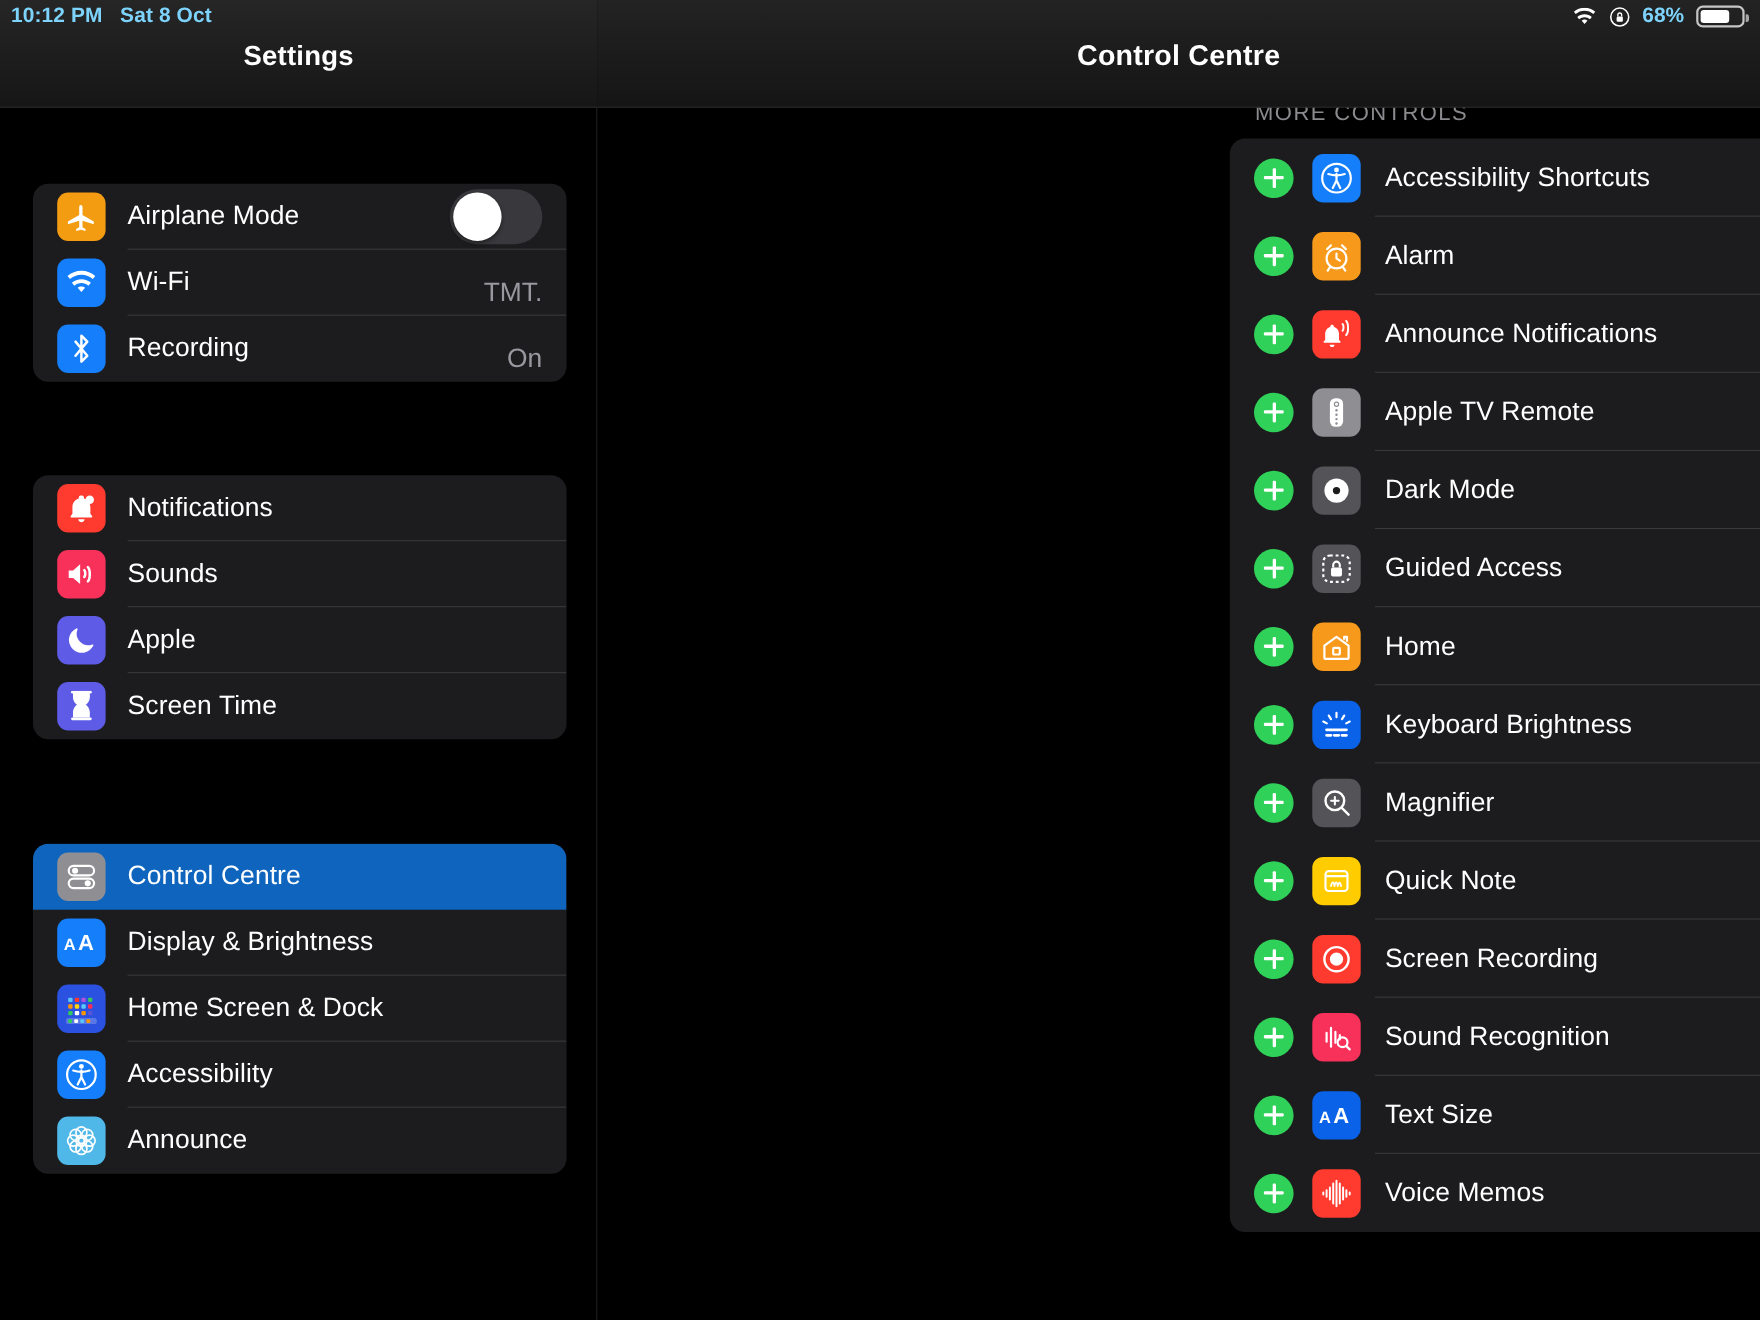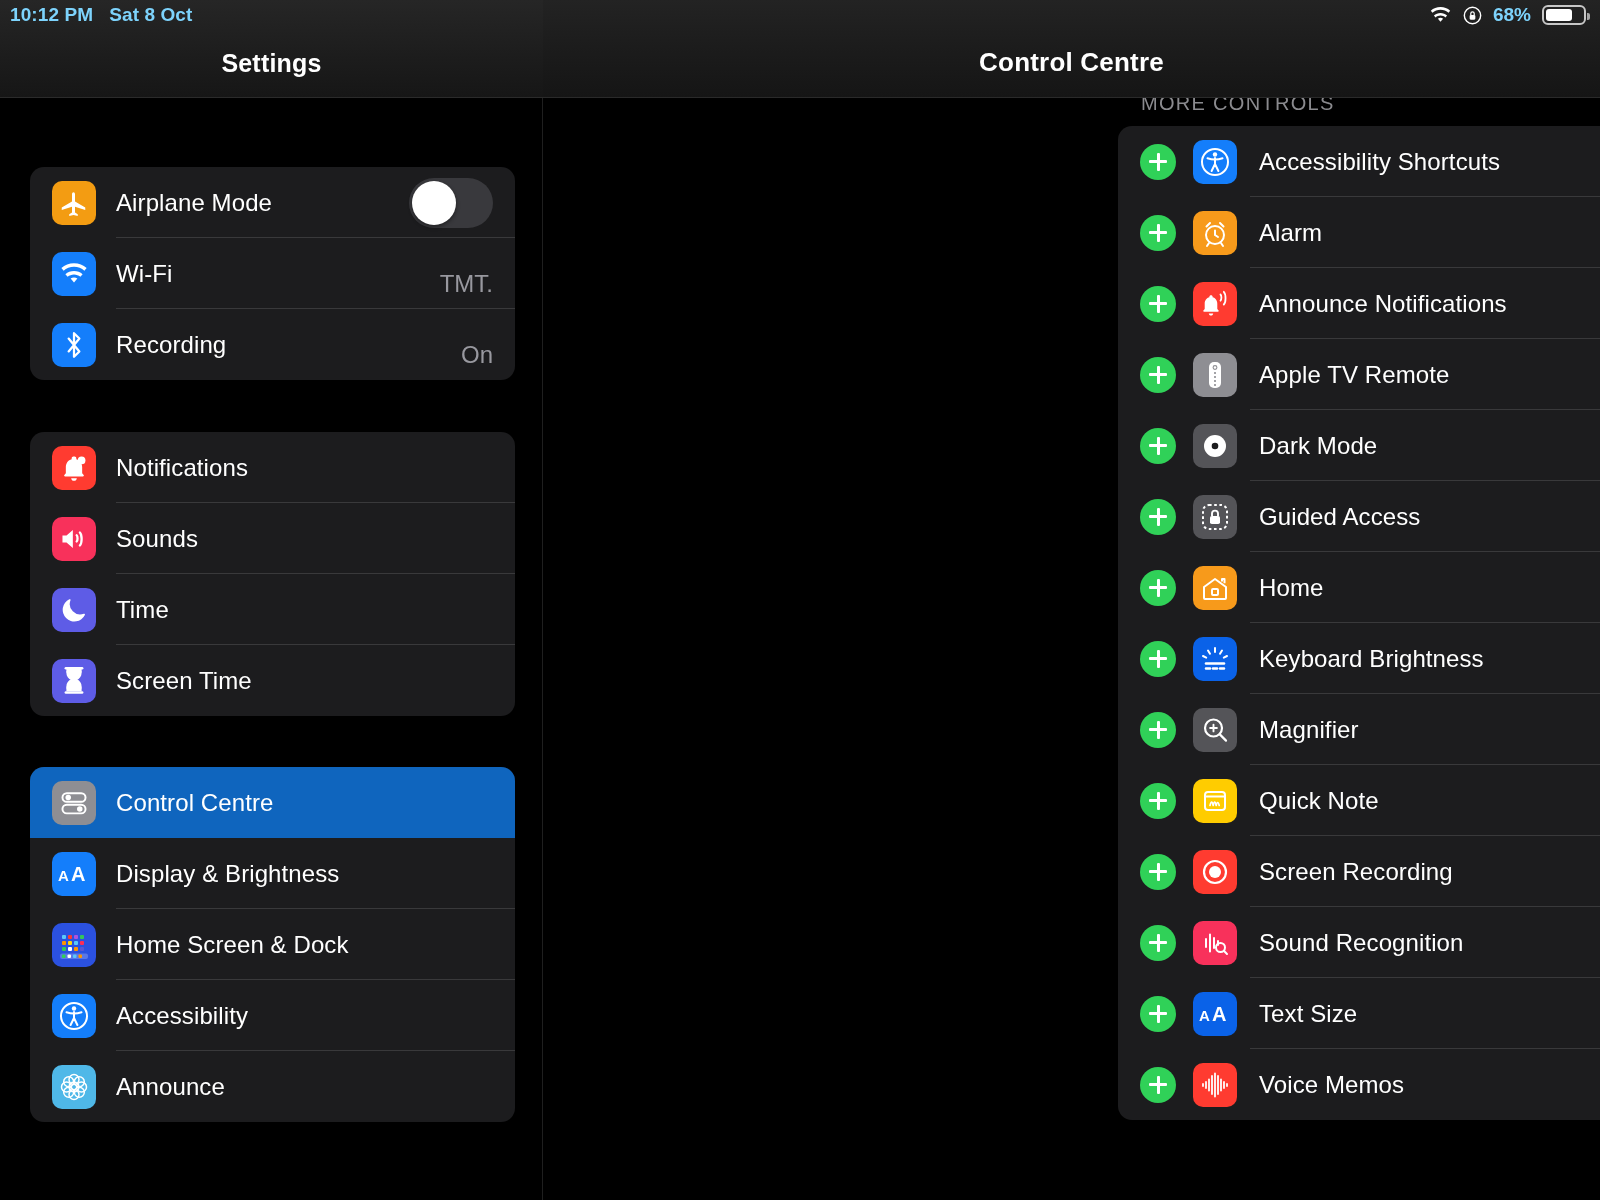--- a/index.html
+++ b/index.html
@@ -48,21 +48,21 @@
   .navbar {
     position: absolute; top: 0; height: 98px; z-index: 30;
     background: linear-gradient(180deg, #262626 0%, #1d1d1d 55%, #161616 100%);
     display: flex; align-items: flex-end; justify-content: center;
   }
   .navbar-left  { left: 0;   width: 543px; }
   .navbar-right { left: 543px; width: 1057px;
     background: linear-gradient(180deg, #232323 0%, #1b1b1b 55%, #151515 100%); }
   .navbar .title {
     font-size: 25px; font-weight: bold; color: #fff;
-    padding-bottom: 20px; letter-spacing: 0.2px;
+    padding-bottom: 32px; letter-spacing: 0.2px;
   }
   .navbar-right .title { font-size: 26px; }
   .nav-hairline {
     position: absolute; bottom: 0; left: 0; right: 0; height: 1px;
     background: rgba(255,255,255,0.09);
   }
 
   
   .sidebar {
     position: absolute; left: 0; top: 0; width: 543px; height: 1200px;
@@ -71,21 +71,21 @@
   .sidebar-divider {
     position: absolute; left: 542px; top: 0; width: 1px; height: 1200px;
     background: rgba(255,255,255,0.12); z-index: 25;
   }
   .group {
     position: absolute; left: 30px; width: 485px;
     background: #1C1C1E; border-radius: 14px; overflow: hidden;
   }
   .row {
     position: relative; display: flex; align-items: center;
-    height: 71px; padding-left: 22px;
+    height: 60px; padding-left: 22px;
   }
   .row.selected { background: #0F65BE; }
   .row .sep {
     position: absolute; left: 86px; right: 0; bottom: 0; height: 1px;
     background: rgba(255,255,255,0.13);
   }
   .row .label {
     font-size: 24px; color: #fff; margin-left: 20px; letter-spacing: 0.1px;
     white-space: nowrap;
   }
@@ -218,21 +218,21 @@
         </div>
         <span class="label">Sounds</span>
         <div class="sep"></div>
       </div>
       <div class="row">
         <div class="appicon" style="background:#5E5CE6">
           <svg width="28" height="28" viewBox="0 0 24 24" fill="#fff">
               <path d="M20.5 15.3A9 9 0 019 3.6a.7.7 0 00-1-.8 10 10 0 1013.3 13.4.7.7 0 00-.8-.9z"></path>
             </svg>
         </div>
-        <span class="label">Time</span>
+        <span class="label">Apple</span>
         <div class="sep"></div>
       </div>
       <div class="row">
         <div class="appicon" style="background:#5E5CE6">
           <svg width="22" height="28" viewBox="0 0 16 22" fill="#fff">
               <path d="M2 1h12v1.6c0 2.6-1.6 4.9-4 5.9v1c2.4 1 4 3.3 4 5.9V17H2v-1.6c0-2.6 1.6-4.9 4-5.9v-1C3.6 7.5 2 5.2 2 2.6V1z"></path>
               <rect x="0.6" y="0" width="14.8" height="2" rx="1"></rect>
               <rect x="0.6" y="19" width="14.8" height="2" rx="1"></rect>
               <path d="M2 19v-1.6c0-2.6 1.6-4.9 4-5.9v-1C3.6 9.5 2 7.2 2 4.6V3h12v1.6c0 2.6-1.6 4.9-4 5.9v1c2.4 1 4 3.3 4 5.9V19H2z"></path>
             </svg>

